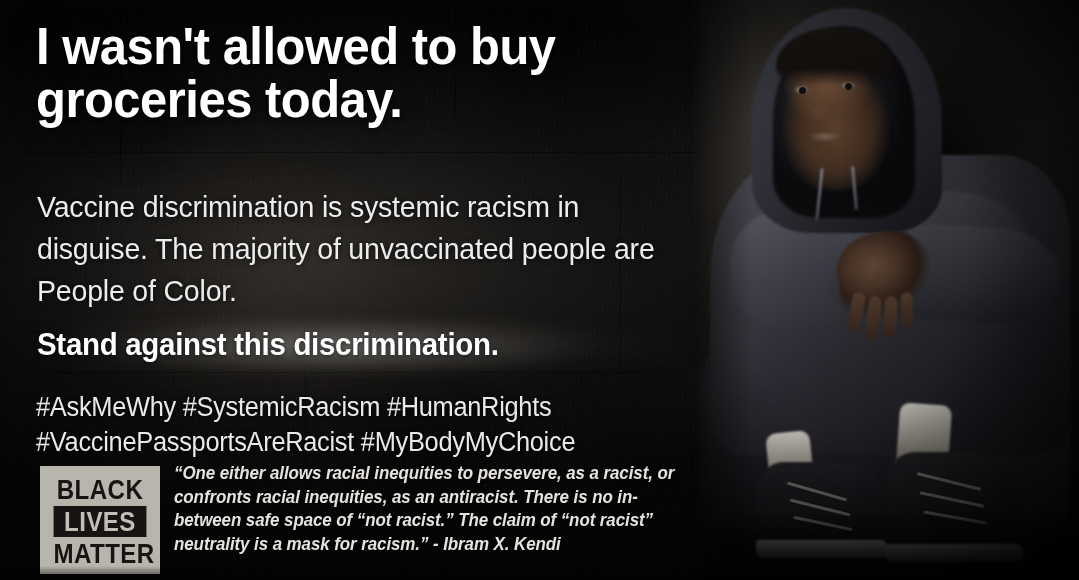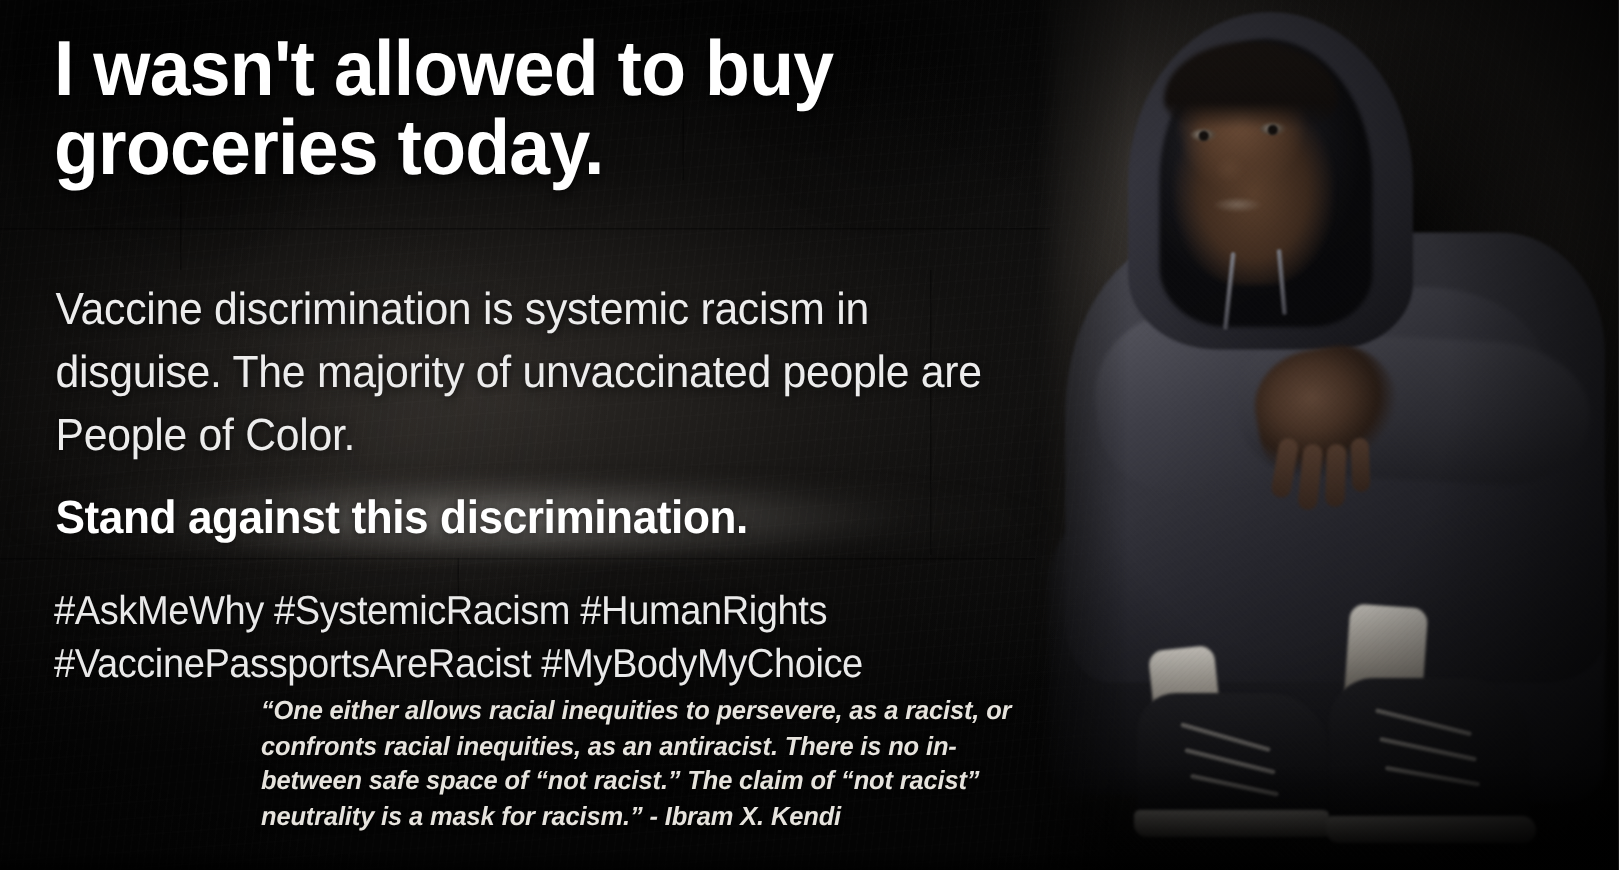--- a/index.html
+++ b/index.html
@@ -441,17 +441,22 @@
   <div class="body-copy">Vaccine discrimination is systemic racism in disguise. The majority of unvaccinated people are People of Color.</div>
 
   <div class="cta-glow"></div>
   <div class="cta">Stand against this discrimination.</div>
 
   <div class="hashtags">
     <div>#AskMeWhy #SystemicRacism #HumanRights</div>
     <div>#VaccinePassportsAreRacist #MyBodyMyChoice</div>
   </div>
 
+  <div class="blm">
+    <div class="blm-line">BLACK</div>
+    <div class="blm-line invert">LIVES</div>
+    <div class="blm-line">MATTER</div>
+  </div>
 
   <div class="quote">“One either allows racial inequities to persevere, as a racist, or confronts racial inequities, as an antiracist. There is no in-between safe space of “not racist.” The claim of “not racist” neutrality is a mask for racism.” - Ibram X. Kendi</div>
 
   <div class="bottom-fade"></div>
 </div>
 
 </body></html>

